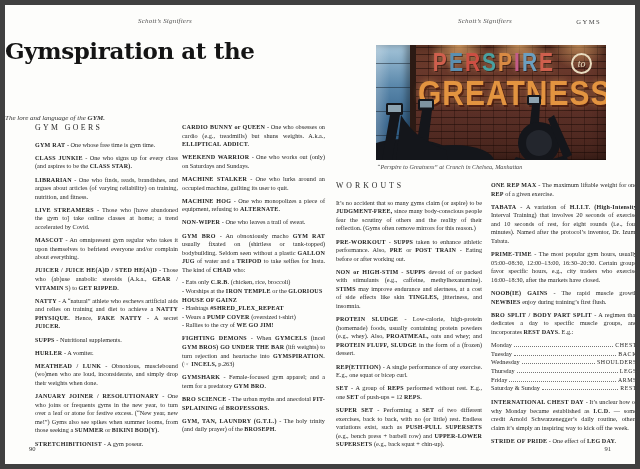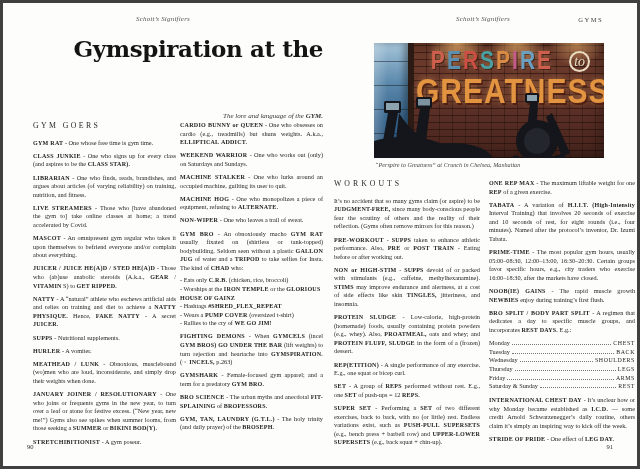--- a/index.html
+++ b/index.html
@@ -1,24 +1,24 @@
 <!DOCTYPE html>
 <html><head>
 <meta charset="utf-8">
 <style>
   html,body{margin:0;padding:0;background:#ffffff;}
-  .spread{position:relative;width:640px;height:469px;background:#fdfdfb;border:3px solid #404040;
+  .spread{position:relative;width:640px;height:469px;background:#fdfdfb;border:5px solid #404040;
     box-sizing:border-box;overflow:hidden;font-family:"Liberation Serif",serif;color:#222;padding-left:32px;}
   .running-header{position:absolute;top:12px;width:320px;text-align:center;font-style:italic;
     font-size:7px;color:#555;letter-spacing:.2px;}
   .corner-label{position:absolute;top:12.5px;right:34px;font-size:6.6px;letter-spacing:1.4px;color:#444;}
-  .title{position:absolute;top:33px;left:0;width:320px;margin:0;text-align:right;
+  .title{position:absolute;top:33px;left:0;width:320px;margin:0;text-align:left;
     font-family:"DejaVu Serif",serif;font-weight:bold;font-size:23px;line-height:1.1;
     letter-spacing:-.4px;color:#141414;}
-  .subtitle{position:absolute;top:109px;left:0;width:320px;text-align:right;font-style:italic;
+  .subtitle{position:absolute;top:109px;left:0;width:320px;text-align:left;font-style:italic;
     font-size:7px;color:#333;}
   .col{position:absolute;font-size:6.25px;line-height:1.37;text-align:justify;color:#242424;}
   .col-l1{left:30px;top:118px;width:143px;}
   .col-l2{left:177px;top:118px;width:143px;}
   .col-r1{left:331px;top:176px;width:146px;}
   .col-r2{left:486px;top:176px;width:146px;}
   .section-head{text-align:left;font-size:7.8px;letter-spacing:2.4px;color:#2b2b2b;
     margin:0 0 7px 0;font-weight:normal;}
   .section-head.mid{margin:8px 0 8px 0;}
   .entry{margin:0 0 4.6px 0;}
@@ -52,21 +52,21 @@
     box-shadow:inset -4px 0 6px rgba(0,0,0,.35);}
   .window:after{content:"";position:absolute;inset:0;
     background:repeating-linear-gradient(0deg, rgba(20,30,40,.5) 0 1px, rgba(0,0,0,0) 1px 24px),
                linear-gradient(90deg, rgba(255,255,255,.25), rgba(0,0,0,0) 40%);}
   .mural{position:absolute;left:42px;top:6px;right:0;text-align:center;}
   .mural-line1{display:flex;justify-content:center;align-items:flex-start;}
   .mural-letter{font-family:"Liberation Sans",sans-serif;font-weight:bold;font-size:21px;
     line-height:1;transform:scaleY(1.2);letter-spacing:0;
     text-shadow:1px 1px 0 rgba(25,8,5,.55), 0 0 5px rgba(255,200,130,.35);padding:0 1px;}
   .mural-badge{width:17px;height:17px;border:2px solid #e9dcc0;border-radius:50%;color:#ecdfc4;
-    font-style:italic;font-size:14px;font-family:"Liberation Serif",serif;display:flex;
+    font-style:italic;font-size:10px;font-family:"Liberation Serif",serif;display:flex;
     align-items:center;justify-content:center;margin:2px 0 0 17px;
     text-shadow:1px 1px 0 rgba(25,8,5,.5);}
   .mural-line2{font-family:"Liberation Sans",sans-serif;font-weight:bold;font-size:30px;
     line-height:1;transform:scaleY(1.18);white-space:nowrap;margin-top:4px;color:#e39440;
     letter-spacing:1px;
     text-shadow:1.5px 1.5px 0 rgba(70,22,10,.7), 0 0 7px rgba(255,185,90,.45);}
   .machines{position:absolute;left:0;bottom:0;width:230px;height:115px;}
   .caption{position:absolute;left:372px;top:158px;width:240px;font-style:italic;
     font-size:6.2px;color:#444;text-align:left;}
 </style>

